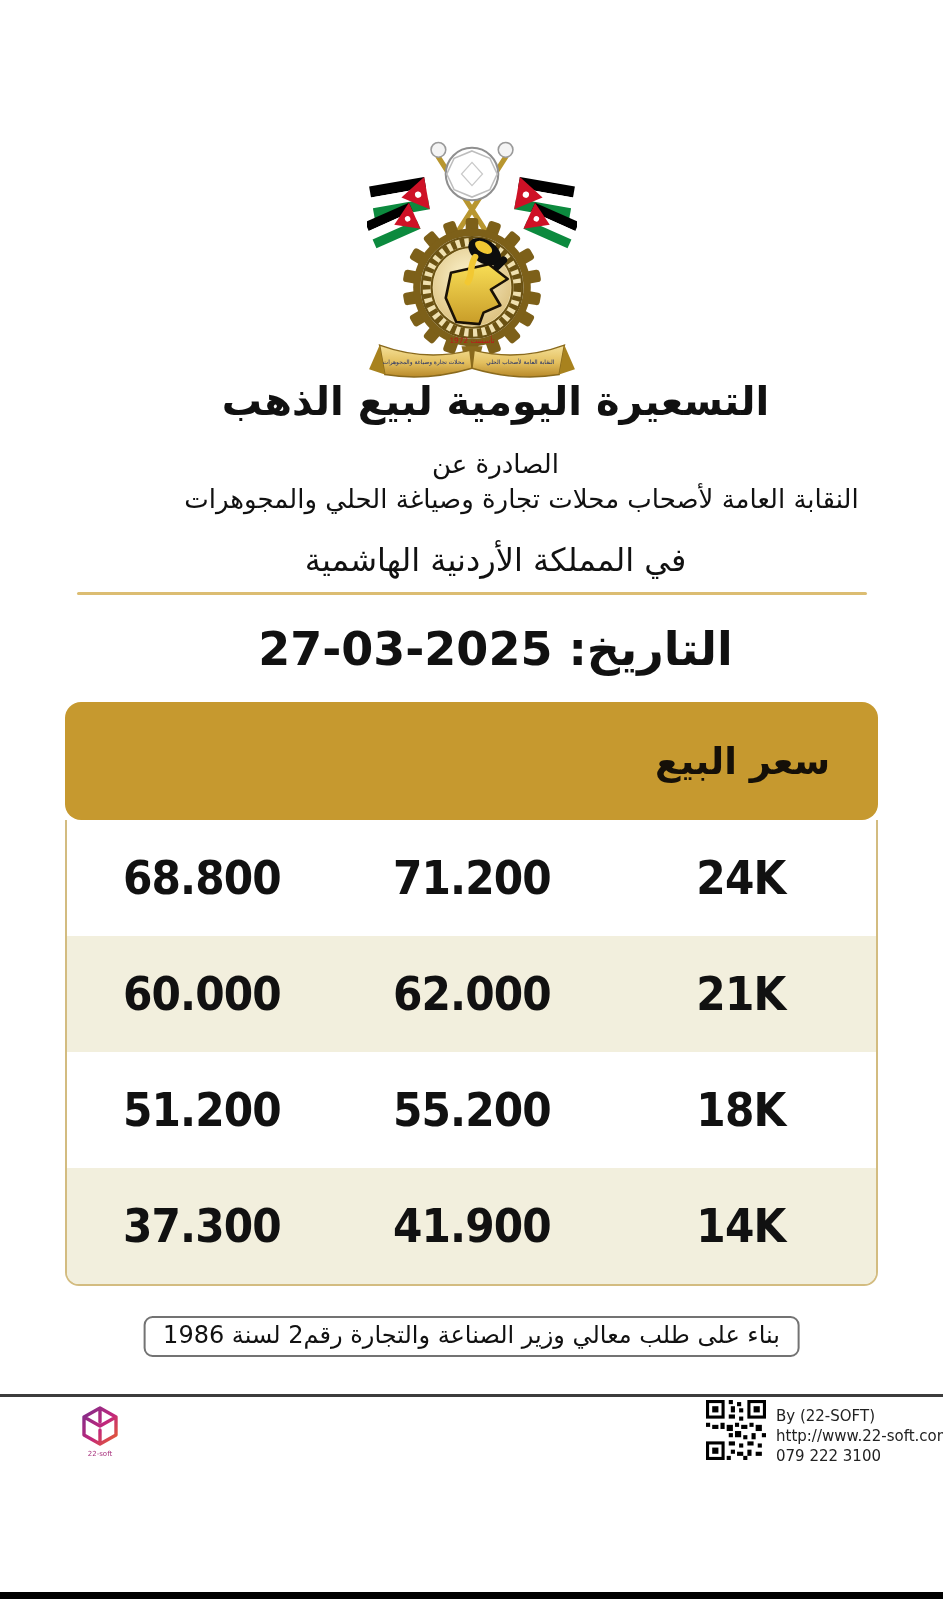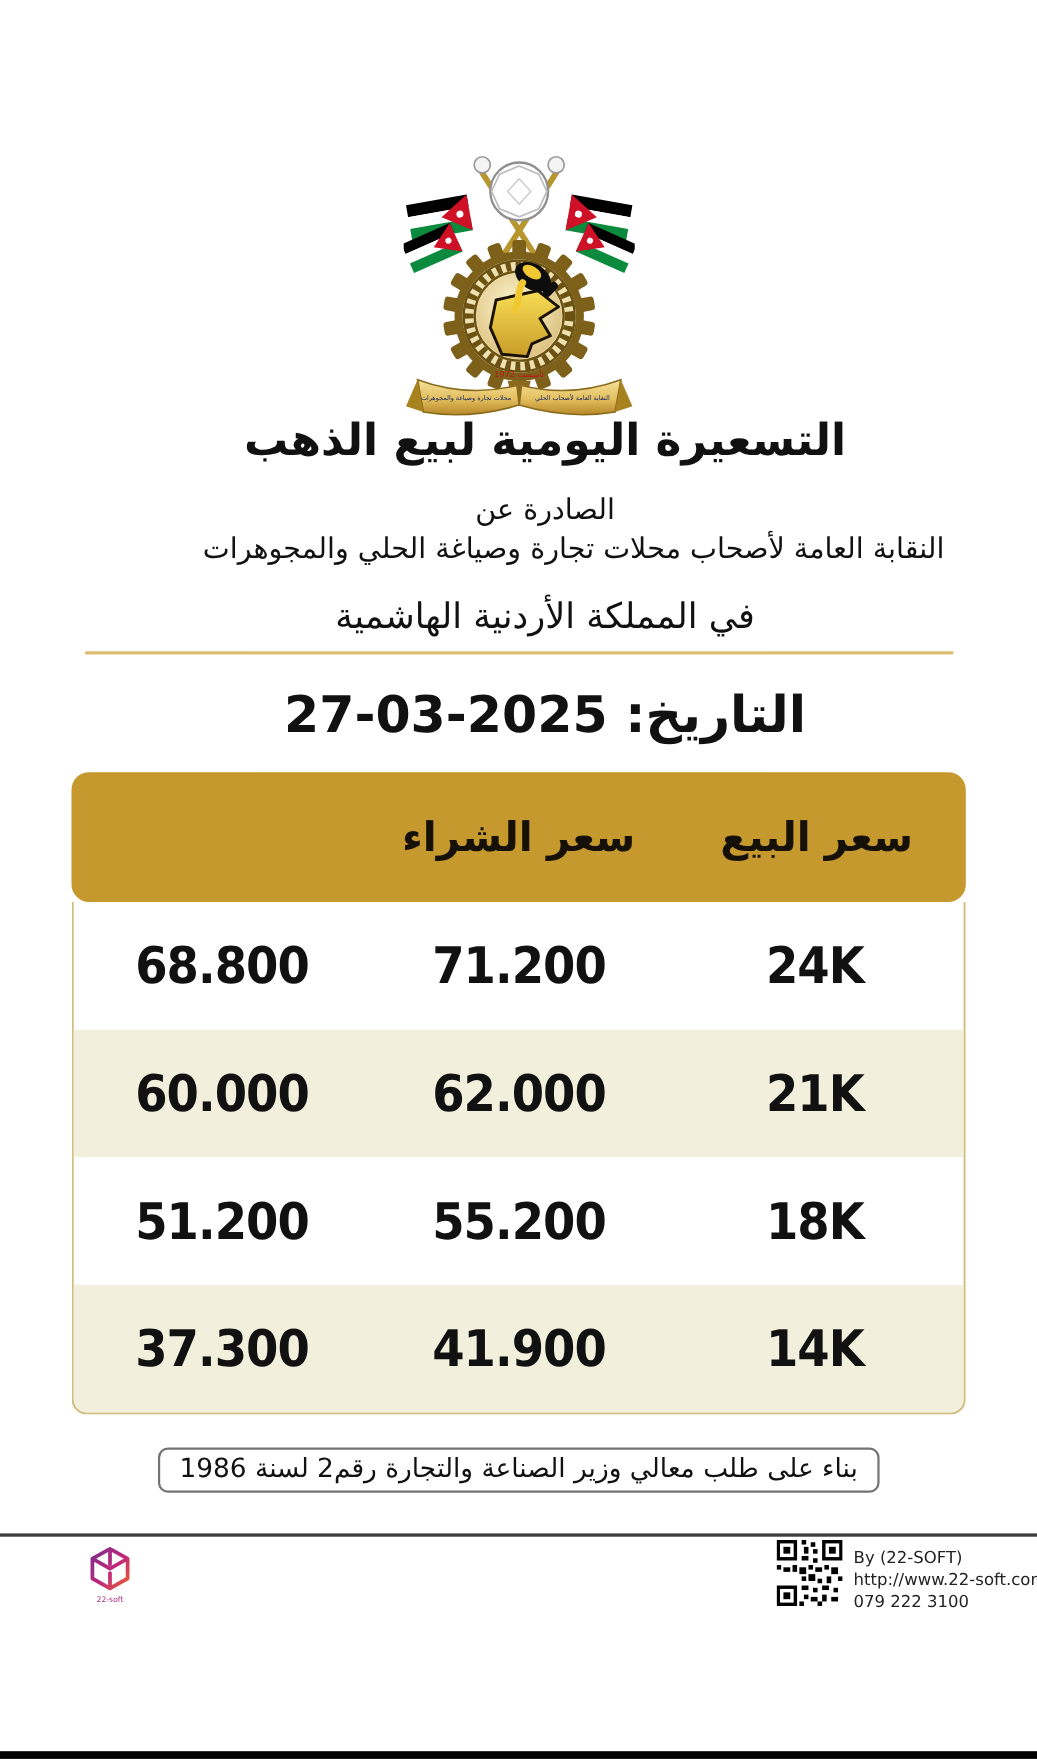--- a/index.html
+++ b/index.html
@@ -171,21 +171,20 @@
 <div class="abs divider"></div>
 
 <div class="abs center-text date-line rtl">
   <span>التاريخ:</span>
   <span class="num" dir="ltr">27-03-2025</span>
 </div>
 
 <div class="abs price-table">
   <div class="thead">
     <div class="hcell">سعر البيع</div>
-    <div class="hcell">سعر الشراء</div>
   </div>
   <div class="tbody">
     <div class="trow">
       <div class="cell">24K</div>
       <div class="cell">71.200</div>
       <div class="cell">68.800</div>
     </div>
     <div class="trow alt">
       <div class="cell">21K</div>
       <div class="cell">62.000</div>

